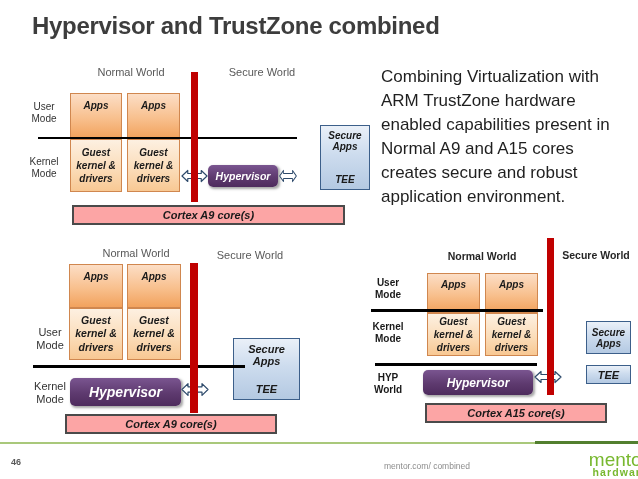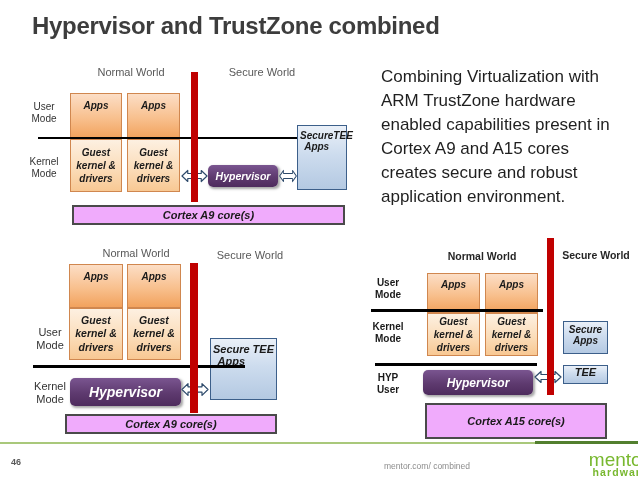--- a/index.html
+++ b/index.html
@@ -45,32 +45,33 @@
     background:linear-gradient(180deg,#fdf0e1 0%,#fbddba 55%,#f8c893 100%);
     border:1.5px solid #d0874f;
     font-size:10px;
     display:flex;align-items:center;justify-content:center;
     line-height:1.3;
   }
   .box-blue{
     background:linear-gradient(180deg,#eaf0f8 0%,#cddcee 45%,#b4c9e2 100%);
     border:1.5px solid #3c5f8a;
     font-size:10px;
-    display:flex;flex-direction:row;justify-content:space-between;
+    display:flex;flex-direction:column;justify-content:space-between;
     padding:4px 2px;
+    margin-left:23px;
   }
   .box-hyp{
     background:linear-gradient(180deg,#7a5590 0%,#5e3a6f 55%,#4e2b5d 100%);
     border-radius:5px;
     color:#ffffff;
     box-shadow:1.5px 1.5px 2.5px rgba(0,0,0,0.35);
     display:flex;align-items:center;justify-content:center;
   }
   .box-core{
-    background:#f0abfc;
+    background:#fca5a5;
     border:2px solid #4a4a4a;
     font-size:11px;
     display:flex;align-items:center;justify-content:center;
   }
   .arrow{position:absolute;z-index:3;}
   #title{
     position:absolute;left:32px;top:12px;
     font-size:24px;font-weight:700;color:#3d3d3d;
     letter-spacing:-0.3px;
   }
@@ -124,21 +125,21 @@
   </svg>
 
   <div class="box box-blue" style="left:297px;top:125px;width:50px;height:65px;">
     <span>Secure
 Apps</span>
     <span>TEE</span>
   </div>
 
   <div class="box box-core" style="left:72px;top:205px;width:273px;height:20px;">Cortex A9 core(s)</div>
 
-  <div id="desc">Combining Virtualization with ARM TrustZone hardware enabled capabilities present in Cortex A9 and A15 cores creates secure and robust application environment.</div>
+  <div id="desc">Combining Virtualization with ARM TrustZone hardware enabled capabilities present in Normal A9 and A15 cores creates secure and robust application environment.</div>
 
   <div class="lbl world-lbl" style="left:91px;top:247px;width:90px;">Normal World</div>
   <div class="lbl world-lbl" style="left:210px;top:249px;width:80px;">Secure World</div>
 
   <div class="redbar" style="left:190px;top:263px;width:8px;height:150px;"></div>
 
   <div class="box box-apps" style="left:69px;top:264px;width:54px;height:44px;">Apps</div>
   <div class="box box-apps" style="left:127px;top:264px;width:54px;height:44px;">Apps</div>
   <div class="box box-guest" style="left:69px;top:308px;width:54px;height:52px;font-size:10.5px;">Guest
 kernel &amp;
@@ -170,21 +171,21 @@
   <div class="redbar" style="left:547px;top:238px;width:7px;height:157px;"></div>
 
   <div class="lbl world-lbl-b" style="left:442px;top:250px;width:80px;">Normal World</div>
   <div class="lbl world-lbl-b" style="left:558px;top:249px;width:76px;">Secure World</div>
 
   <div class="lbl mode-lbl-b" style="left:368px;top:277px;width:40px;">User
 Mode</div>
   <div class="lbl mode-lbl-b" style="left:364px;top:321px;width:48px;">Kernel
 Mode</div>
   <div class="lbl mode-lbl-b" style="left:366px;top:372px;width:44px;">HYP
-User</div>
+World</div>
 
   <div class="box box-apps" style="left:427px;top:273px;width:53px;height:40px;padding-top:5px;">Apps</div>
   <div class="box box-apps" style="left:485px;top:273px;width:53px;height:40px;padding-top:5px;">Apps</div>
 
   <div class="hline" style="left:371px;top:309px;width:172px;height:2.5px;"></div>
 
   <div class="box box-guest" style="left:427px;top:313px;width:53px;height:43px;">Guest
 kernel &amp;
 drivers</div>
   <div class="box box-guest" style="left:485px;top:313px;width:53px;height:43px;">Guest
@@ -200,21 +201,21 @@
   </svg>
 
   <div class="box box-blue" style="left:563px;top:321px;width:45px;height:33px;justify-content:center;padding:2px;">
     <span>Secure
 Apps</span>
   </div>
   <div class="box box-blue" style="left:563px;top:365px;width:45px;height:19px;justify-content:center;padding:0;font-size:11px;">
     <span>TEE</span>
   </div>
 
-  <div class="box box-core" style="left:425px;top:403px;width:182px;height:36px;">Cortex A15 core(s)</div>
+  <div class="box box-core" style="left:425px;top:403px;width:182px;height:20px;">Cortex A15 core(s)</div>
 
   <div id="footer-line-light"></div>
   <div id="footer-line-dark"></div>
   <div id="page-num">46</div>
   <div id="footer-url">mentor.com/ combined</div>
   <div id="logo">
     <span class="logo-top">mentor</span>
     <span class="logo-bottom">hardware</span>
   </div>
 

